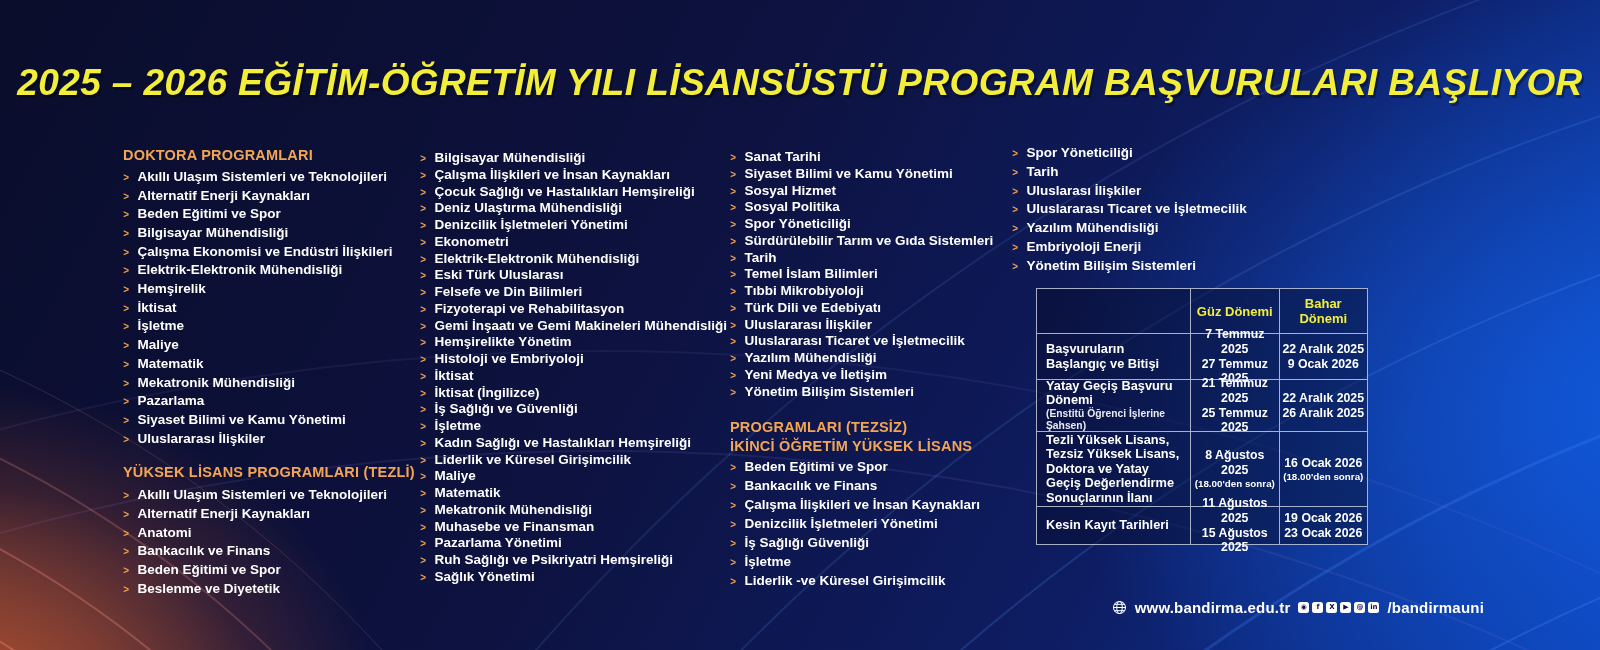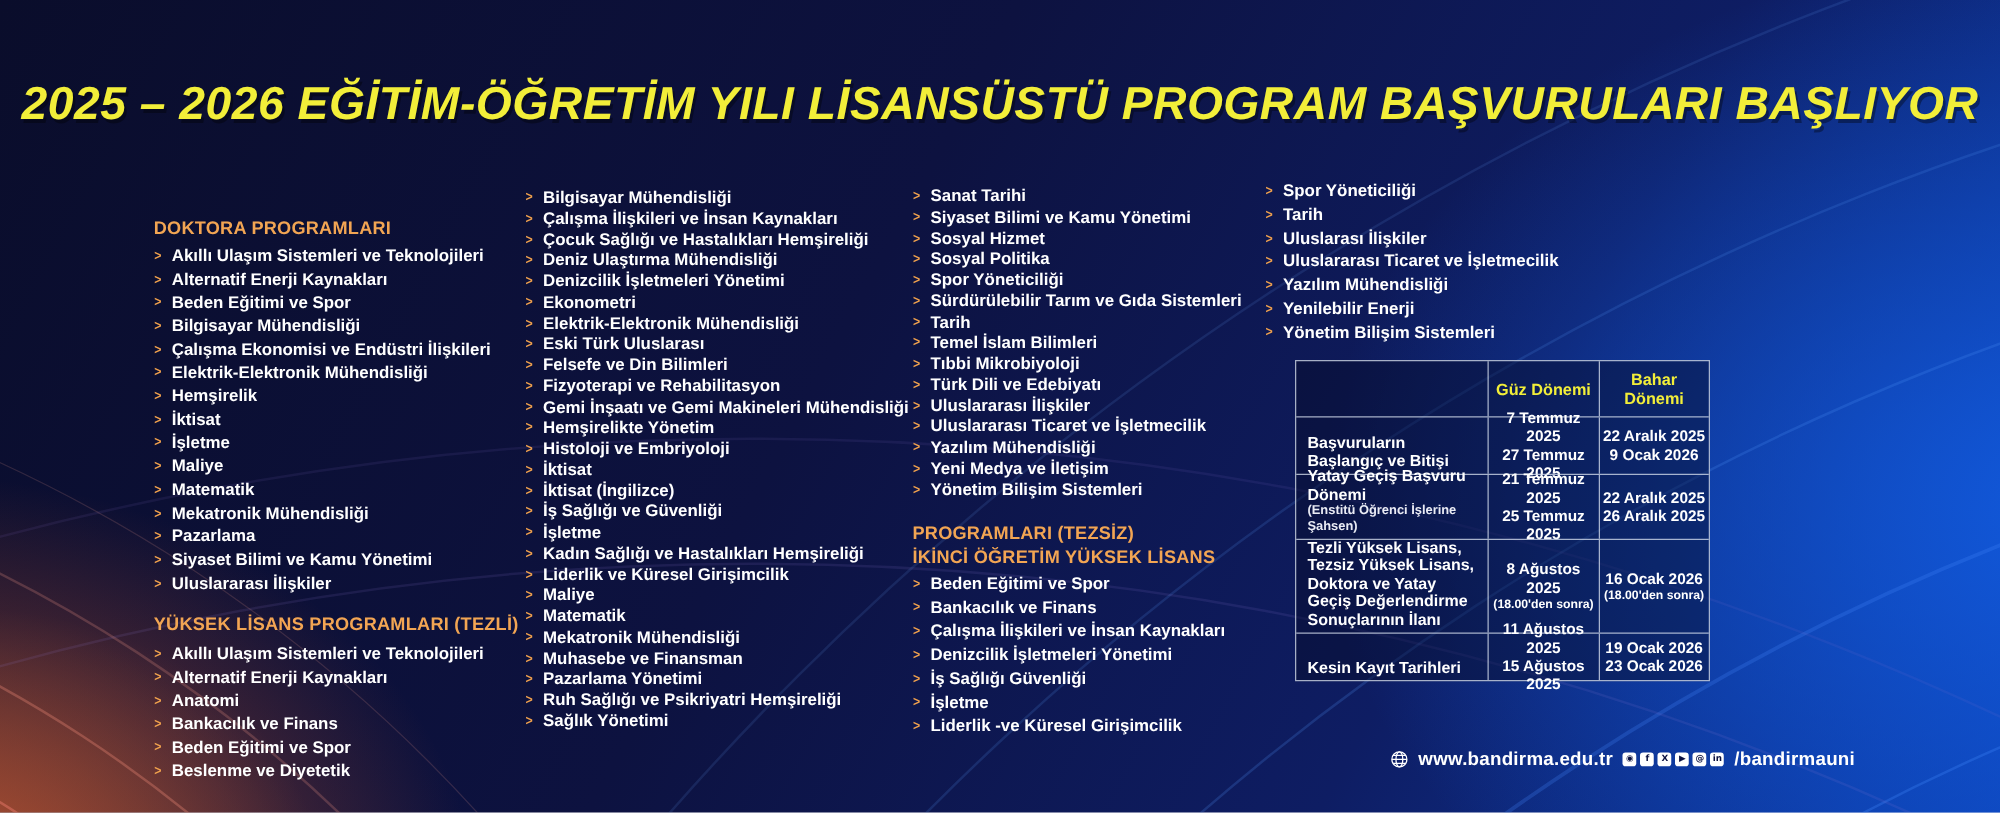--- a/index.html
+++ b/index.html
@@ -27,21 +27,21 @@
   .a11{width:2380px;height:2380px;left:-1690px;top:260px;border:1px solid rgba(255,170,150,.16);}
 
   .content{position:absolute;inset:0;z-index:2;}
   .title{
     position:absolute;left:0;right:0;top:62px;text-align:center;
     font-size:37px;font-weight:bold;font-style:italic;letter-spacing:.4px;
     color:#f2ee39;text-shadow:2px 3px 0 rgba(0,0,0,.35);white-space:nowrap;
   }
   .col{position:absolute;}
   .sec-header{
-    color:#f2a553;font-size:14.5px;font-weight:bold;letter-spacing:.2px;line-height:1.1;margin-top:28px;
+    color:#f2a553;font-size:14.5px;font-weight:bold;letter-spacing:.2px;line-height:1.1;
   }
   .prog-list{display:flex;flex-direction:column;}
   .prog-item{display:flex;align-items:flex-start;color:#fff;}
   .prog-item .chev{
     color:#f0a14d;font-weight:bold;font-size:11px;line-height:1.3;
     margin-right:8px;flex:0 0 auto;transform:scaleX(.9);
   }
   .prog-item .prog-label{font-size:13.5px;font-weight:bold;line-height:1.08;white-space:nowrap;}
   #col1{left:123px;top:148px;width:295px;}
   #col1 .prog-list.l1{margin-top:6px;}
@@ -62,21 +62,21 @@
     position:absolute;left:1036px;top:288px;width:332px;
     background:rgba(6,10,40,.45);
     border:1px solid rgba(212,220,236,.78);box-sizing:border-box;
     display:flex;flex-direction:column;
   }
   .tr{display:flex;border-top:1px solid rgba(212,220,236,.78);box-sizing:border-box;}
   .tr:first-child{border-top:none;}
   .tc{box-sizing:border-box;border-left:1px solid rgba(212,220,236,.78);
       display:flex;flex-direction:column;justify-content:center;}
   .tc:first-child{border-left:none;}
-  .c-label{width:182px;padding:3px 6px 3px 9px;align-items:flex-start;text-align:left;justify-content:flex-end;}
+  .c-label{width:182px;padding:3px 6px 3px 9px;align-items:flex-start;text-align:left;}
   .c-date{width:106px;align-items:center;text-align:center;padding:2px;}
   .r-head{height:44px;}
   .r1{height:46px;}
   .r2{height:52px;}
   .r3{height:45px;}
   .r4{height:75px;}
   .r5{height:38px;}
   .head-cell{color:#f2ee39;font-size:13px;font-weight:bold;}
   .rlabel{font-size:12.8px;font-weight:bold;color:#fff;line-height:1.13;}
   .rsub{font-size:10.3px;font-weight:bold;color:#e9ebf4;line-height:1.2;}
@@ -436,21 +436,21 @@
         <div class="prog-item">
           <span class="chev">&gt;</span>
           <span class="prog-label">Uluslararası Ticaret ve İşletmecilik</span>
         </div>
         <div class="prog-item">
           <span class="chev">&gt;</span>
           <span class="prog-label">Yazılım Mühendisliği</span>
         </div>
         <div class="prog-item">
           <span class="chev">&gt;</span>
-          <span class="prog-label">Yenilebilir Enerji</span>
+          <span class="prog-label">Embriyoloji Enerji</span>
         </div>
         <div class="prog-item">
           <span class="chev">&gt;</span>
           <span class="prog-label">Yönetim Bilişim Sistemleri</span>
         </div>
       </div>
   </div>
 
   <div class="dates-table">
     <div class="tr r-head">

